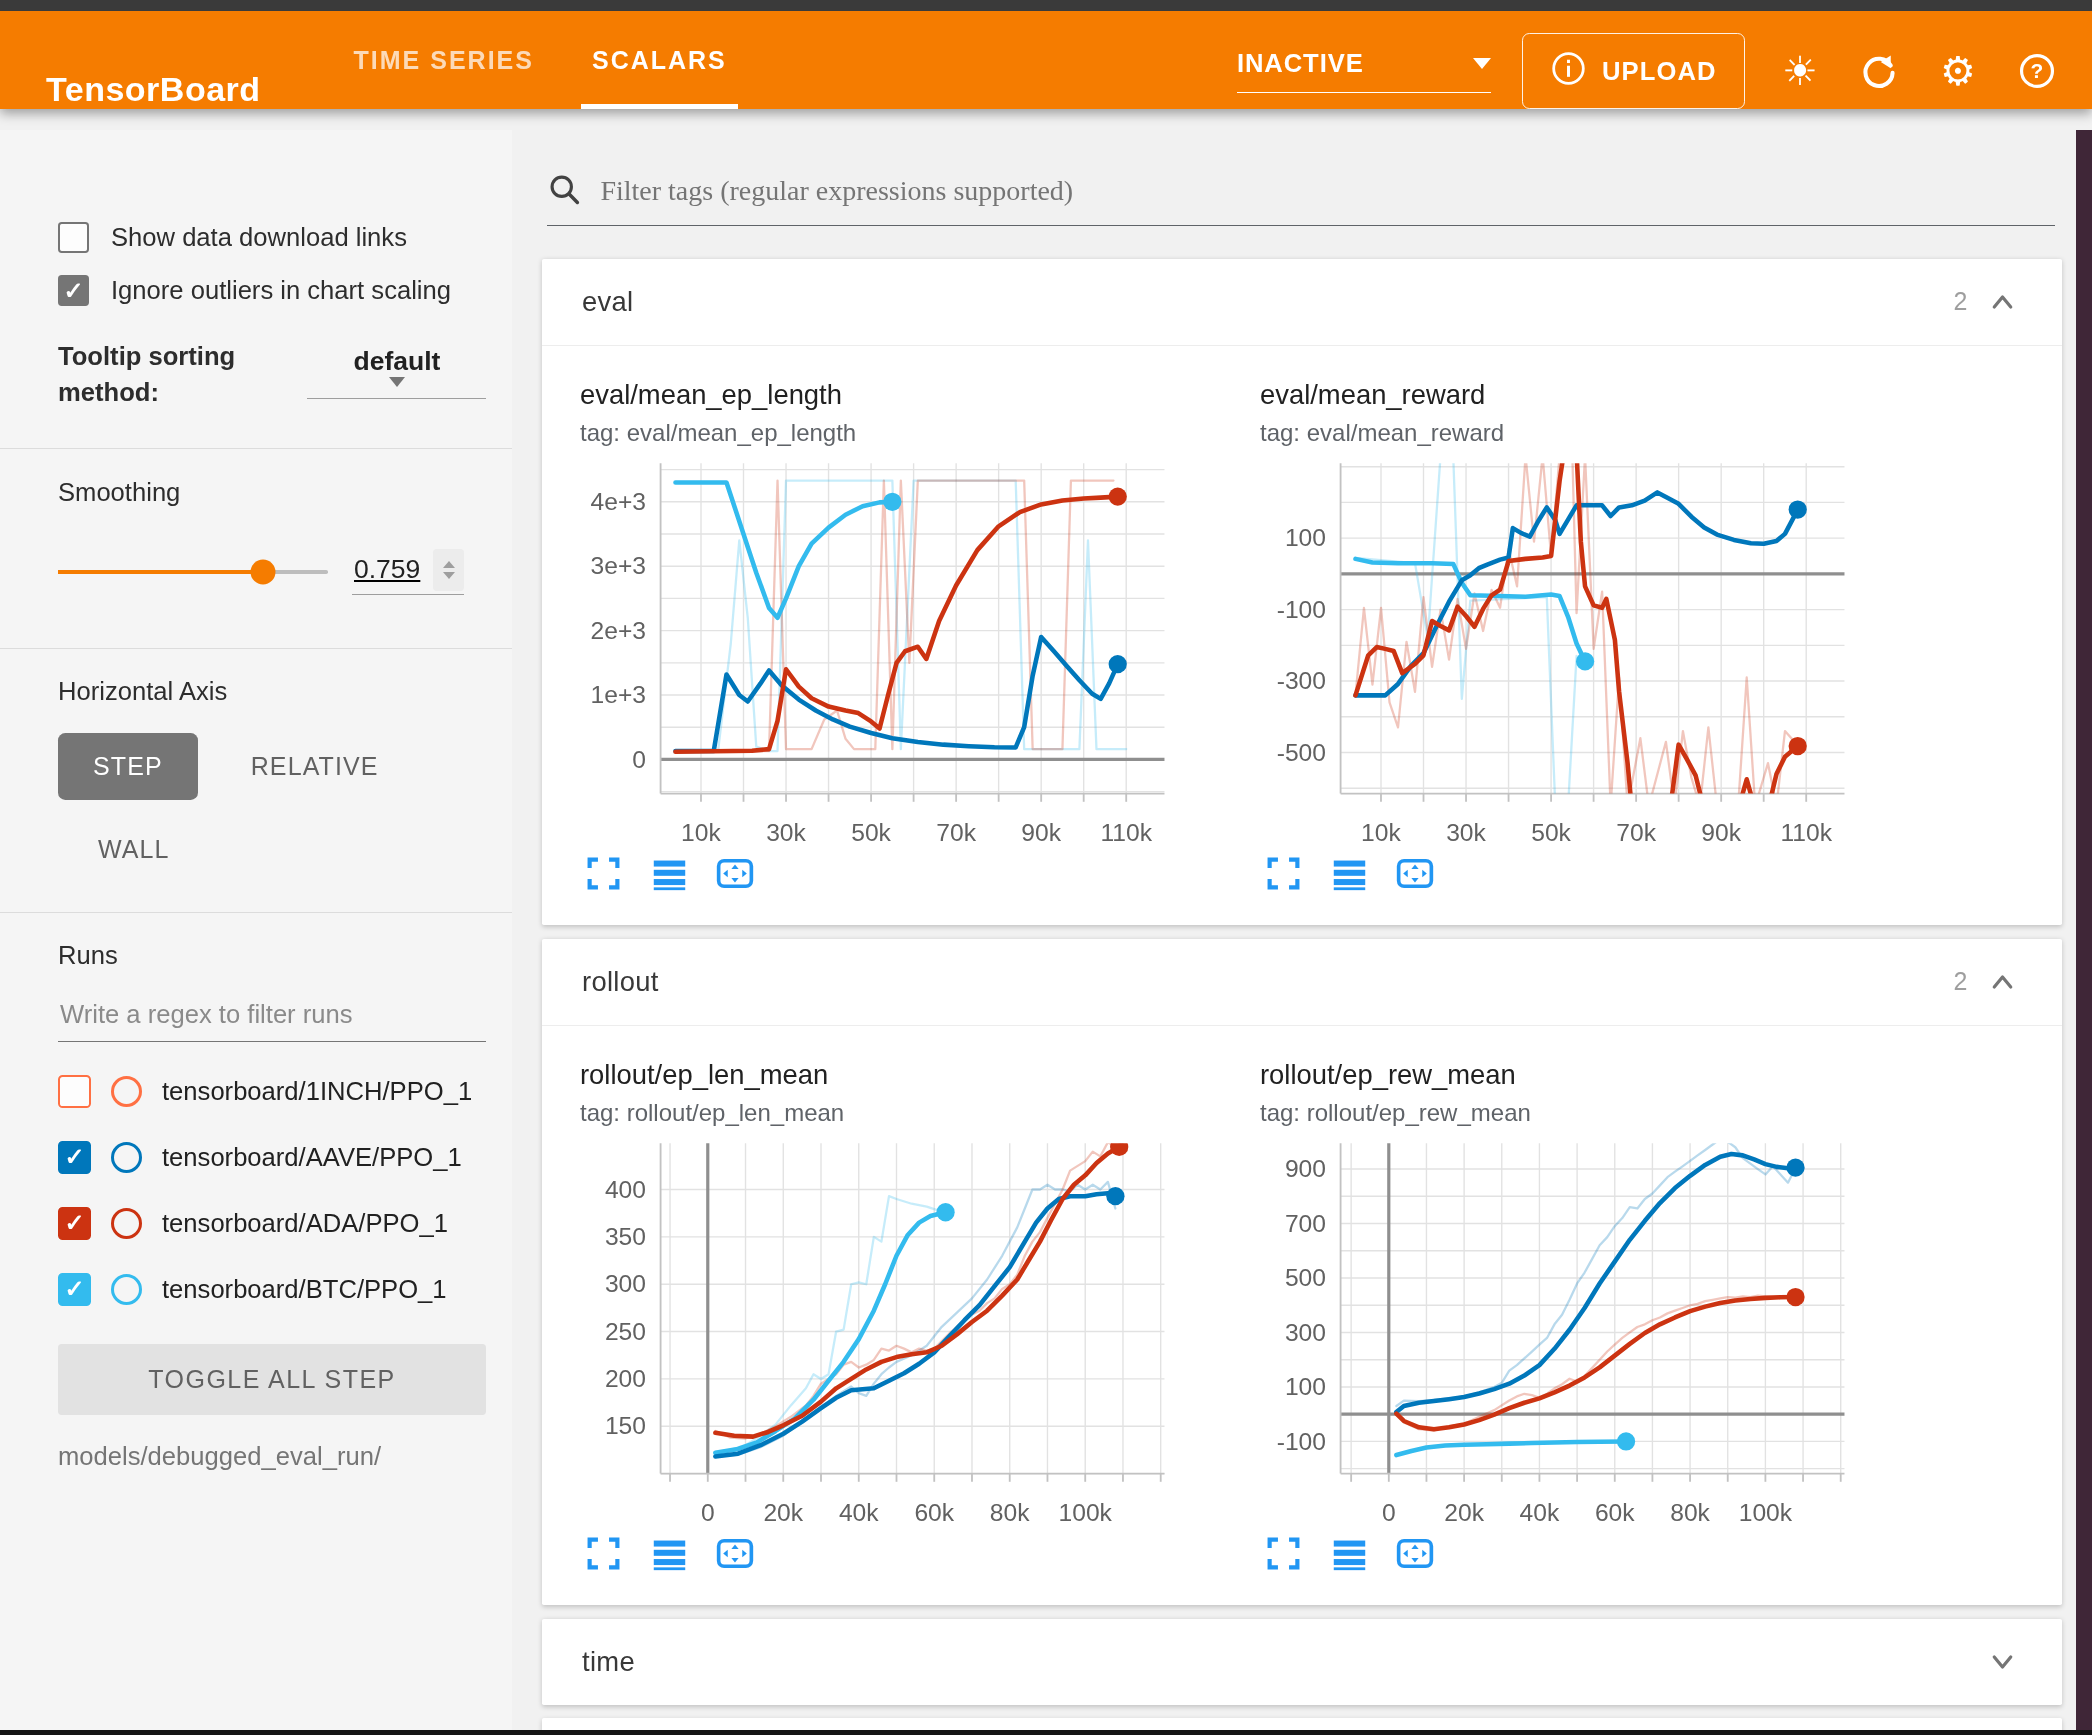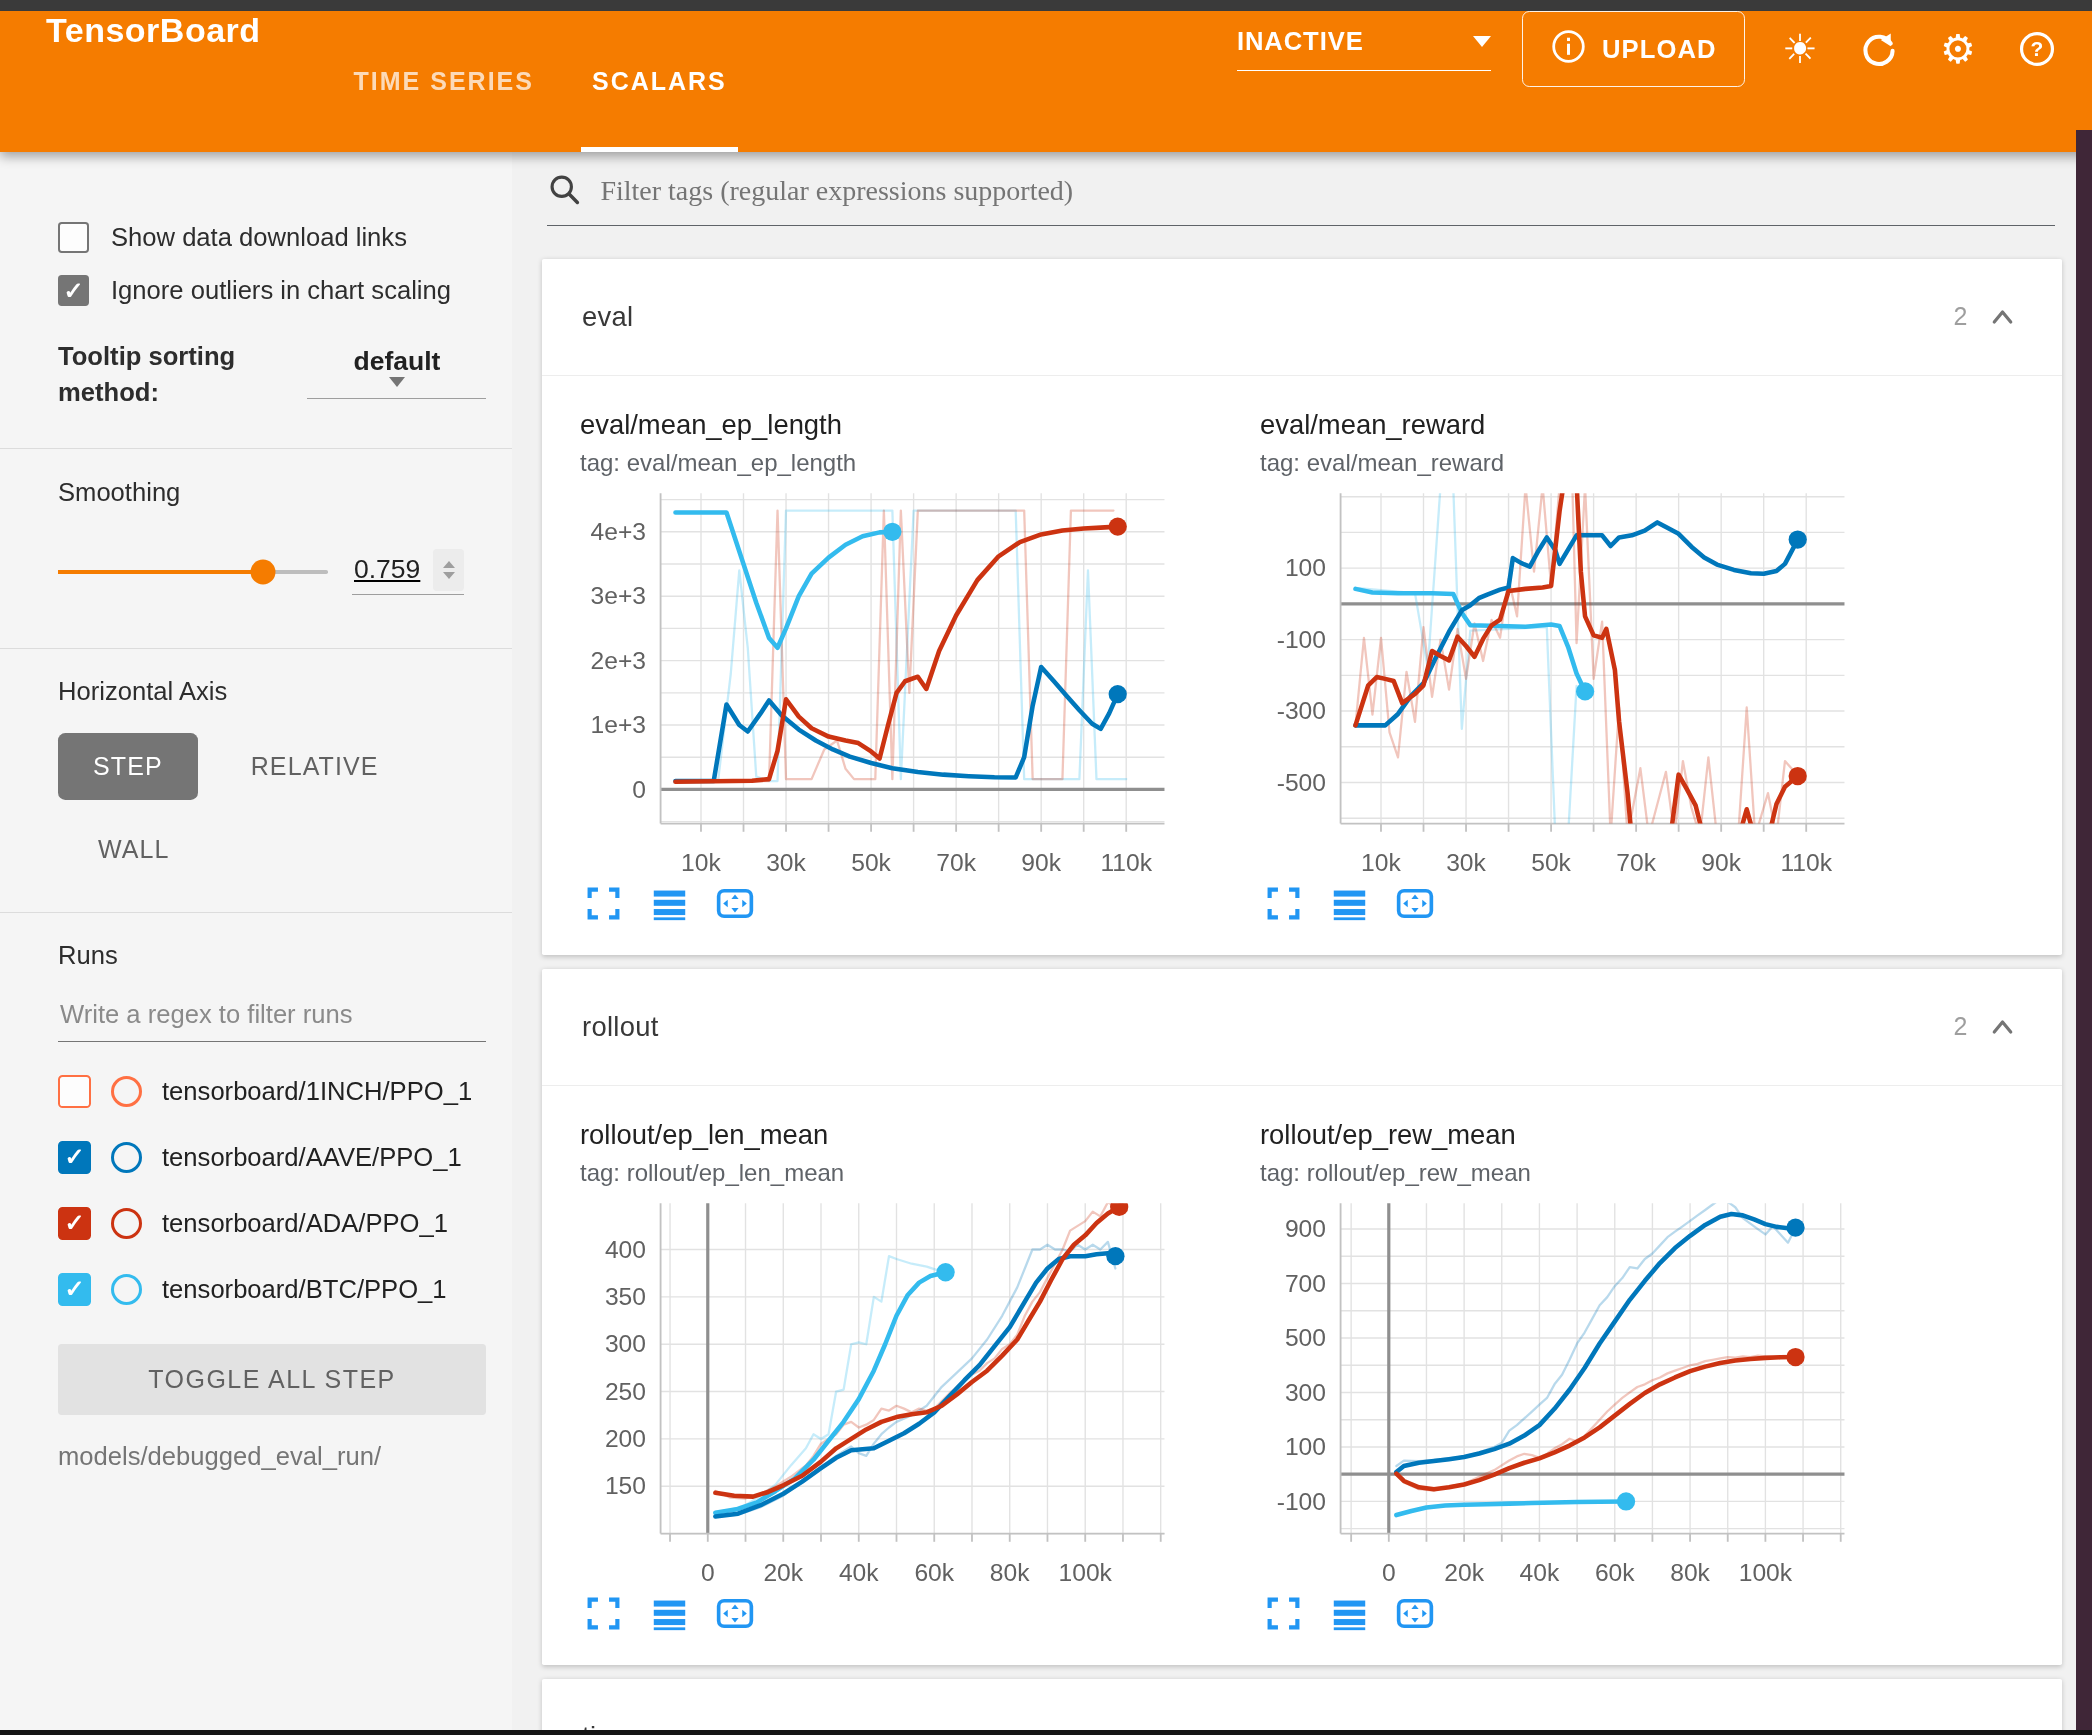--- a/index.html
+++ b/index.html
@@ -5,22 +5,22 @@
   html,body{margin:0;padding:0;}
   body{
     width:2092px;height:1735px;position:relative;overflow:hidden;
     font-family:"Liberation Sans",sans-serif;background:#f1f1f1;
   }
   
   .top-strip{position:absolute;left:0;top:0;width:2092px;height:11px;background:#3a3a3a;z-index:9;}
   .bottom-strip{position:absolute;left:0;top:1730px;width:2092px;height:5.5px;background:#141414;z-index:9;}
   .right-strip{position:absolute;left:2076px;top:130px;width:16.4px;height:1600px;background:#3f2637;z-index:8;}
   
-  .header{position:absolute;left:0;top:11px;width:2092px;height:141px;background:#f57c00;
-    display:flex;align-items:flex-start;z-index:7;box-shadow:0 4.6px 11px rgba(0,0,0,.35);}
+  .header{position:absolute;left:0;top:11px;width:2092px;height:98px;background:#f57c00;
+    display:flex;align-items:flex-end;z-index:7;box-shadow:0 4.6px 11px rgba(0,0,0,.35);}
   .brand{color:#fff;font-size:34px;font-weight:bold;margin-left:46px;letter-spacing:0.5px;white-space:nowrap;}
   .tabs{display:flex;height:100%;margin-left:64px;}
   .tab{display:flex;align-items:center;padding:0 29px;color:rgba(255,255,255,.72);font-size:25px;
     font-weight:700;letter-spacing:2px;position:relative;cursor:pointer;white-space:nowrap;}
   .tab.active{color:#fff;}
   .tab.active::after{content:"";position:absolute;left:18.3px;right:18.3px;bottom:0;height:4.6px;background:#fff;}
   .header-right{margin-left:auto;display:flex;align-items:center;margin-right:31px;gap:31px;}
   .inactive-select{display:flex;align-items:center;justify-content:space-between;width:254px;
     border-bottom:1.8px solid #fff;padding-bottom:14.6px;color:#fff;font-size:25.6px;font-weight:700;
     letter-spacing:0.9px;cursor:pointer;}
@@ -72,21 +72,21 @@
   .models-path{margin-top:27.4px;color:#757575;font-size:25.6px;}
   
   .main{position:absolute;left:512px;top:130px;width:1564px;height:1600px;z-index:1;}
   .filter-row{display:flex;align-items:center;gap:16.4px;margin:42px 0 0 35px;border-bottom:1.8px solid #5f6368;
     padding-bottom:14.6px;width:1508px;box-sizing:border-box;}
   .filter-row input{flex:1;border:none;outline:none;background:transparent;font-family:Liberation Serif, serif;font-size:28px;color:#0f766e;}
   .filter-row input::placeholder{color:#757575;}
   #sections{margin-left:30px;width:1520px;}
   .card{background:#fff;box-shadow:0 1.8px 5.5px rgba(0,0,0,.2);margin-top:13.7px;border-radius:1.8px;}
   #sections .card:first-child{margin-top:33px;}
-  .card-header{display:flex;align-items:center;height:84px;padding:16px 40px;font-size:27.4px;color:#383838;}
+  .card-header{display:flex;align-items:center;height:84px;padding:1px 40px;font-size:27.4px;color:#383838;}
   .card-header.with-body{border-bottom:0.9px solid #ededed;}
   .card-title{letter-spacing:0.3px;}
   .count{margin-left:auto;color:#9e9e9e;font-size:25px;margin-right:14.6px;}
   .chev-btn{display:flex;align-items:center;justify-content:center;width:40px;height:40px;cursor:pointer;}
   .card-body{padding:33px 22px 31px 38px;display:flex;gap:40px;}
   .chart-block{width:640px;}
   .chart-title{font-size:27.4px;color:#212121;}
   .chart-tag{font-size:24px;color:#5f6368;margin-top:8.2px;}
   .chart-svg{margin-top:7.3px;display:block;}
   .chart-icons{display:flex;gap:25.6px;margin-top:1.8px;margin-left:3.7px;}

